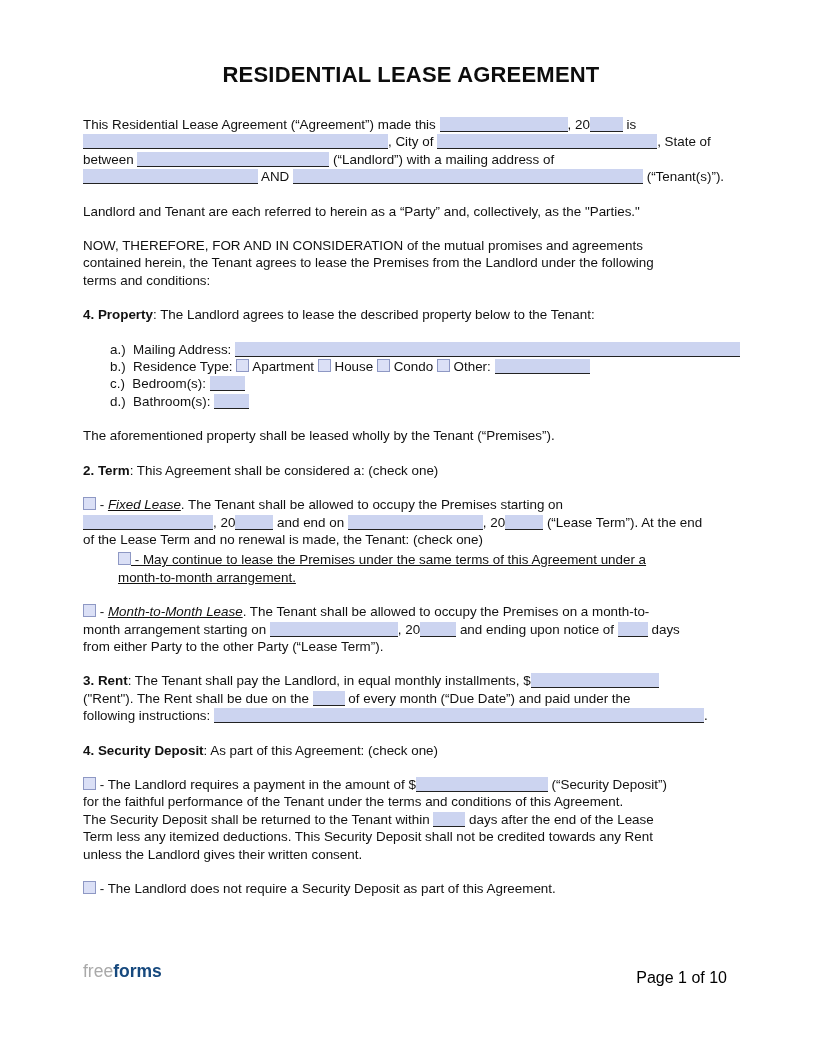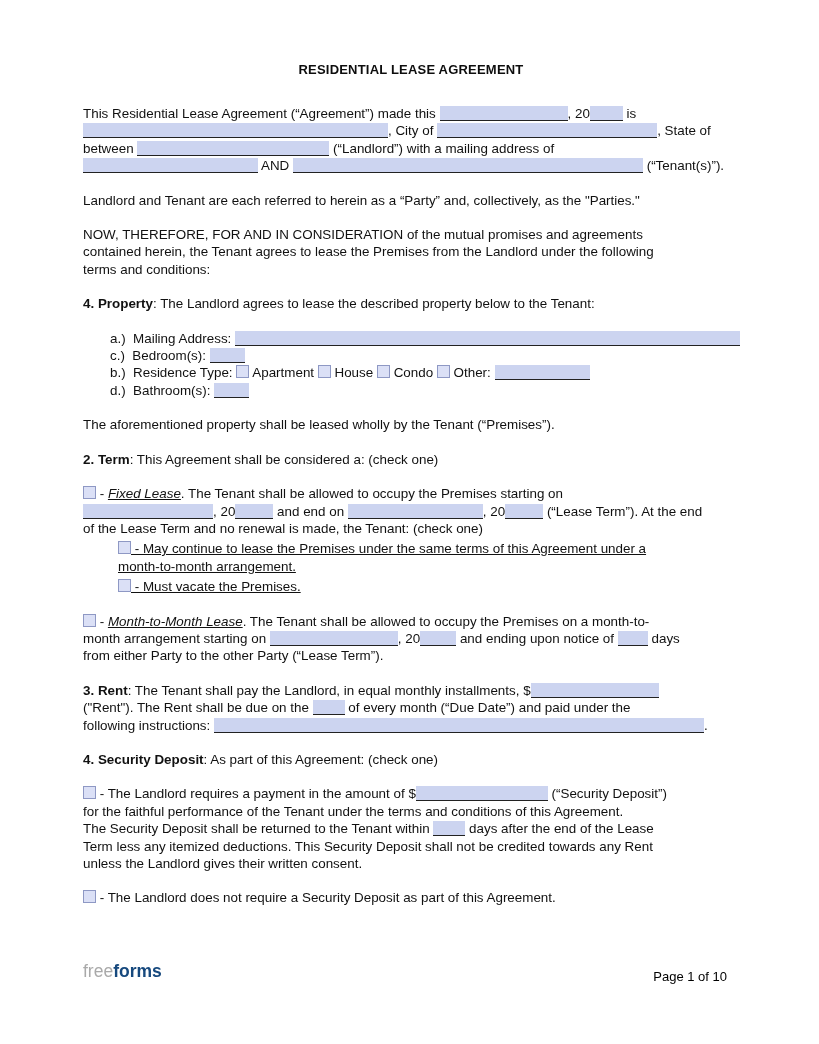--- a/index.html
+++ b/index.html
@@ -15,21 +15,21 @@
   }
   .content {
     position: absolute;
     left: 83px;
     top: 62px;
     width: 656px;
   }
   .doc-title {
     text-align: center;
     font-weight: bold;
-    font-size: 13px;
+    font-size: 22px;
     margin: 0 0 28px 0;
     color: #0d0d0d;
     letter-spacing: 0.2px;
   }
   .block { margin-top: 17px; }
   #doc-body .block:first-child { margin-top: 0; }
   .block.space-small { margin-top: 3px; text-decoration: underline; }
   .line {
     white-space: pre;
     line-height: 17.4px;
@@ -59,21 +59,21 @@
     left: 83px;
     right: 92px;
     top: 961px;
     display: flex;
     justify-content: space-between;
     align-items: flex-start;
   }
   .logo { font-size: 17.5px; line-height: 20px; }
   .logo-free { color: var(--logo-gray, #a9a9a9); }
   .logo-forms { color: var(--logo-blue, #17497e); font-weight: bold; }
-  .page-number { font-size: 13px; color: #000000; padding-top: 8px; }
+  .page-number { font-size: 16px; color: #000000; padding-top: 8px; }
 </style>
 </head>
 <body>
 
 <div class="page">
   <div class="content">
     <h1 class="doc-title">RESIDENTIAL LEASE AGREEMENT</h1>
     <div id="doc-body">
         <div class="block">
           <div class="line"><span class="run">This Residential Lease Agreement (“Agreement”) made this </span><span class="blank" style="width: 128px;"></span><span class="run">, 20</span><span class="blank" style="width: 33px;"></span><span class="run"> is</span></div>
@@ -87,41 +87,38 @@
         <div class="block">
           <div class="line"><span class="run">NOW, THEREFORE, FOR AND IN CONSIDERATION of the mutual promises and agreements</span></div>
           <div class="line"><span class="run">contained herein, the Tenant agrees to lease the Premises from the Landlord under the following</span></div>
           <div class="line"><span class="run">terms and conditions:</span></div>
         </div>
         <div class="block">
           <div class="line"><span class="run bold">4. Property</span><span class="run">: The Landlord agrees to lease the described property below to the Tenant:</span></div>
         </div>
         <div class="block" style="padding-left: 27px;">
           <div class="line"><span class="run">a.)  Mailing Address: </span><span class="blank" style="width: 505px;"></span></div>
+          <div class="line"><span class="run">b.)  Residence Type: </span><span class="checkbox"></span><span class="run"> Apartment </span><span class="checkbox"></span><span class="run"> House </span><span class="checkbox"></span><span class="run"> Condo </span><span class="checkbox"></span><span class="run"> Other: </span><span class="blank" style="width: 95px;"></span></div>
           <div class="line"><span class="run">c.)  Bedroom(s): </span><span class="blank" style="width: 35px;"></span></div>
-          <div class="line"><span class="run">b.)  Residence Type: </span><span class="checkbox"></span><span class="run"> Apartment </span><span class="checkbox"></span><span class="run"> House </span><span class="checkbox"></span><span class="run"> Condo </span><span class="checkbox"></span><span class="run"> Other: </span><span class="blank" style="width: 95px;"></span></div>
           <div class="line"><span class="run">d.)  Bathroom(s): </span><span class="blank" style="width: 35px;"></span></div>
         </div>
         <div class="block">
           <div class="line"><span class="run">The aforementioned property shall be leased wholly by the Tenant (“Premises”).</span></div>
         </div>
         <div class="block">
           <div class="line"><span class="run bold">2. Term</span><span class="run">: This Agreement shall be considered a: (check one)</span></div>
         </div>
         <div class="block">
           <div class="line"><span class="checkbox"></span><span class="run"> - </span><span class="run italic underline">Fixed Lease</span><span class="run">. The Tenant shall be allowed to occupy the Premises starting on</span></div>
           <div class="line"><span class="blank" style="width: 130px;"></span><span class="run">, 20</span><span class="blank" style="width: 38px;"></span><span class="run"> and end on </span><span class="blank" style="width: 135px;"></span><span class="run">, 20</span><span class="blank" style="width: 38px;"></span><span class="run"> (“Lease Term”). At the end</span></div>
           <div class="line"><span class="run">of the Lease Term and no renewal is made, the Tenant: (check one)</span></div>
         </div>
         <div class="block space-small" style="padding-left: 35px;">
           <div class="line"><span class="checkbox"></span><span class="run"> - May continue to lease the Premises under the same terms of this Agreement under a</span></div>
           <div class="line"><span class="run">month-to-month arrangement.</span></div>
-        </div>
-        <div class="block space-small" style="padding-left: 35px;">
-          <div class="line"><span class="checkbox"></span><span class="run"> - Must vacate the Premises.</span></div>
         </div>
         <div class="block">
           <div class="line"><span class="checkbox"></span><span class="run"> - </span><span class="run italic underline">Month-to-Month Lease</span><span class="run">. The Tenant shall be allowed to occupy the Premises on a month-to-</span></div>
           <div class="line"><span class="run">month arrangement starting on </span><span class="blank" style="width: 128px;"></span><span class="run">, 20</span><span class="blank" style="width: 36px;"></span><span class="run"> and ending upon notice of </span><span class="blank" style="width: 30px;"></span><span class="run"> days</span></div>
           <div class="line"><span class="run">from either Party to the other Party (“Lease Term”).</span></div>
         </div>
         <div class="block">
           <div class="line"><span class="run bold">3. Rent</span><span class="run">: The Tenant shall pay the Landlord, in equal monthly installments, $</span><span class="blank" style="width: 128px;"></span></div>
           <div class="line"><span class="run">("Rent"). The Rent shall be due on the </span><span class="blank" style="width: 32px;"></span><span class="run"> of every month (“Due Date”) and paid under the</span></div>
           <div class="line"><span class="run">following instructions: </span><span class="blank" style="width: 490px;"></span><span class="run">.</span></div>

